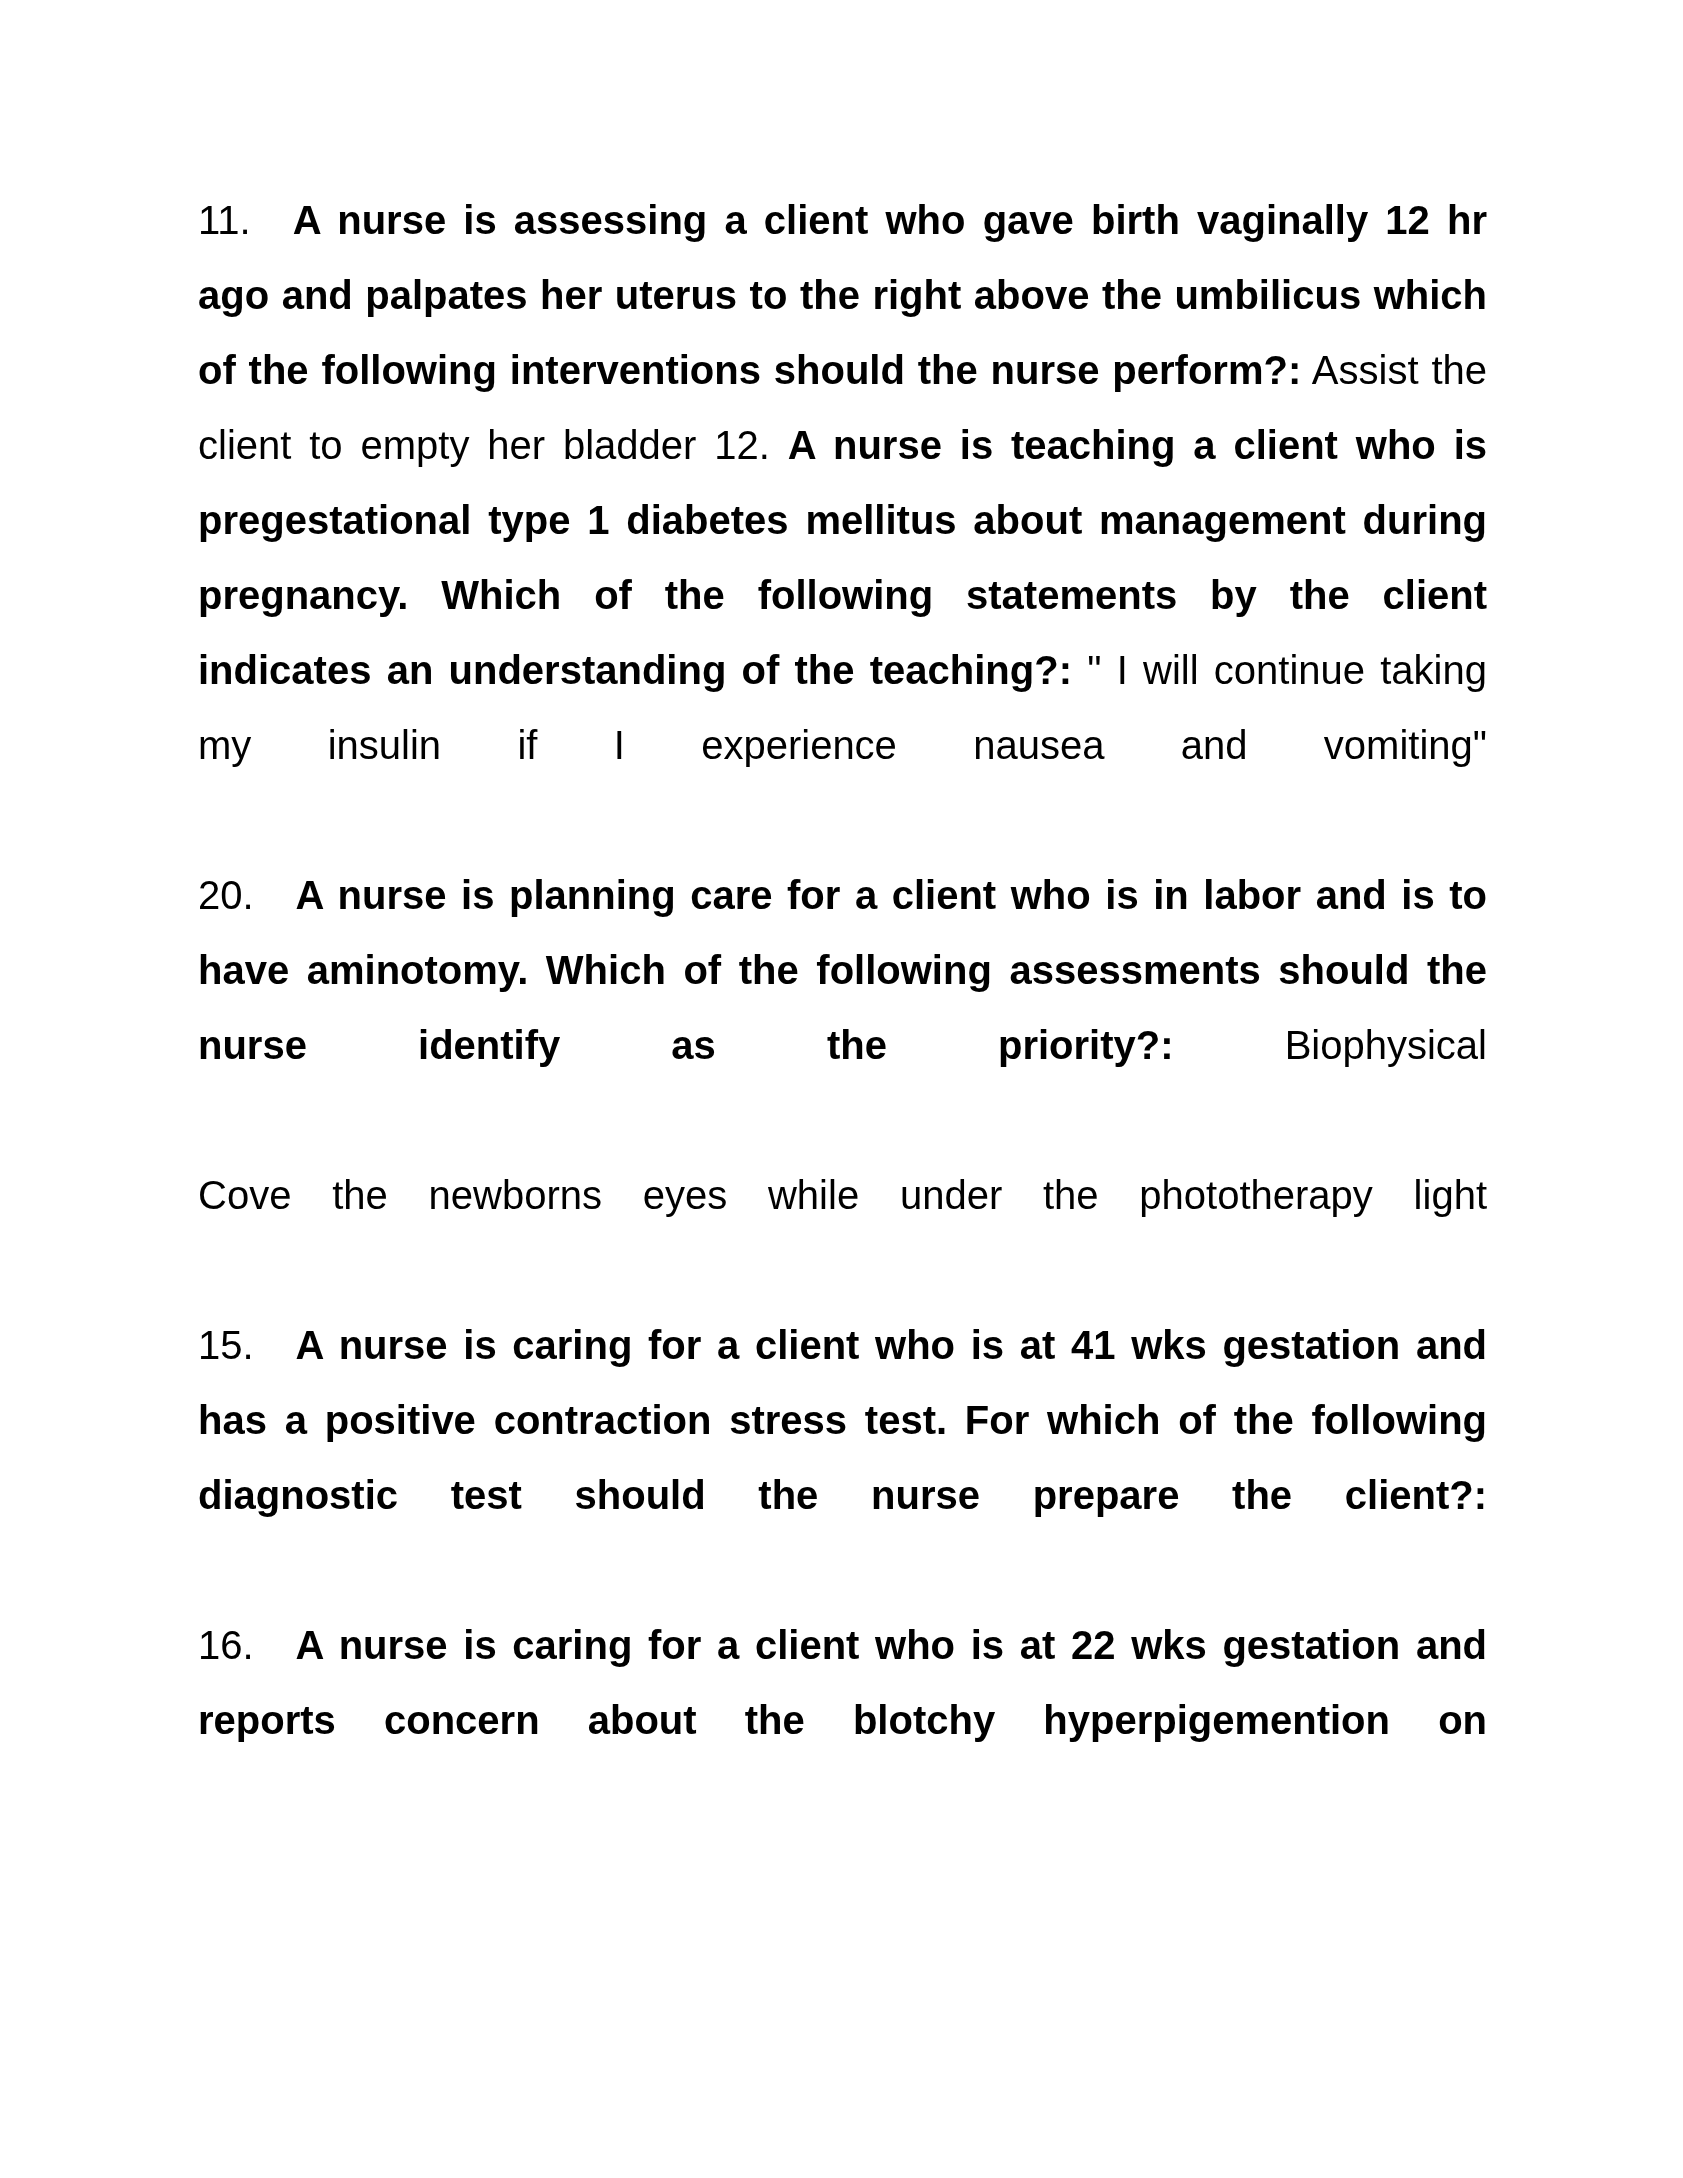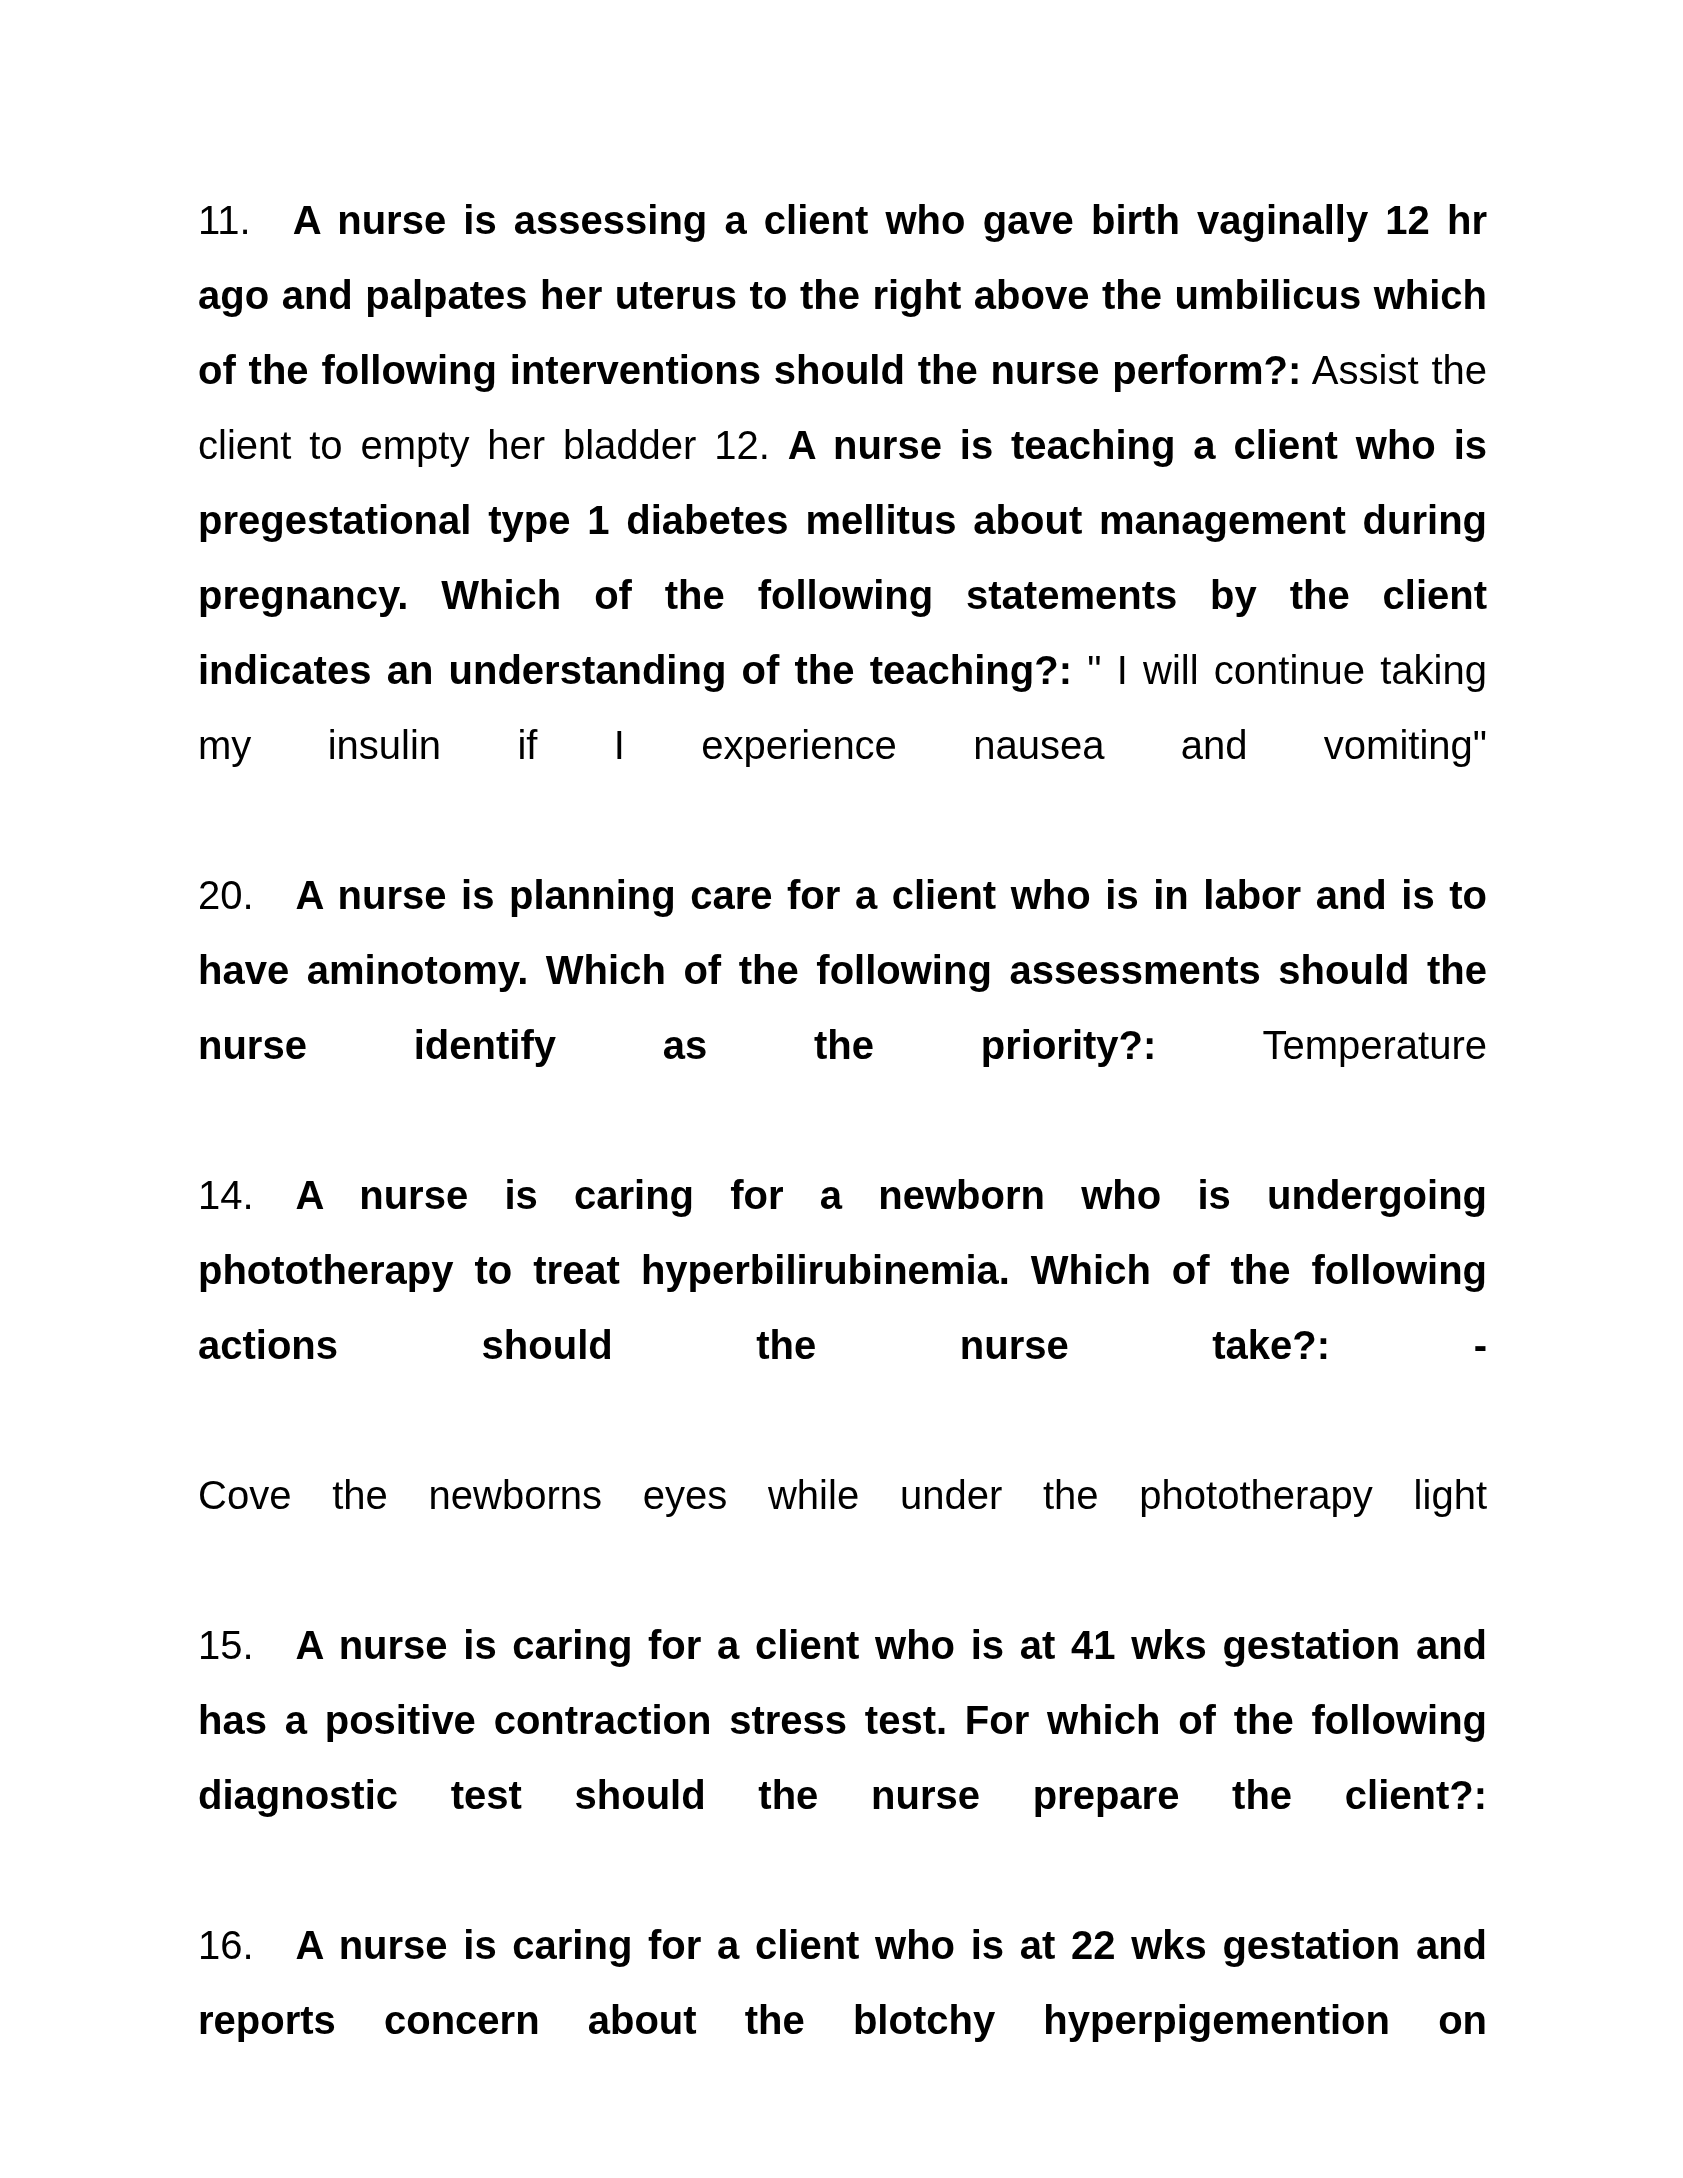--- a/index.html
+++ b/index.html
@@ -76,23 +76,22 @@
 <div class="page">
   <div class="content">
 
     <p class="para"><span class="q-num">11.</span><span class="tab"></span><span class="q-text">A nurse is assessing a client who gave birth vaginally 12 hr ago and palpates her uterus to the right above the umbilicus which of the following interventions should the nurse perform?:</span>
       <span class="a-text">Assist the client to empty her bladder</span>
       <span class="q-num">12.</span>
       <span class="q-text">A nurse is teaching a client who is pregestational type 1 diabetes mellitus about management during pregnancy. Which of the following statements by the client indicates an understanding of the teaching?:</span>
       <span class="a-text">" I will continue taking my insulin if I experience nausea and vomiting"</span></p>
 
     <p class="para"><span class="q-num">20.</span><span class="tab"></span><span class="q-text">A nurse is planning care for a client who is in labor and is to have aminotomy. Which of the following assessments should the nurse identify as the priority?:</span>
-      <span class="a-text">Temperature</span></p>
+      <span class="a-text">Biophysical</span></p>
 
-    <p class="para"><span class="q-num">14.</span><span class="tab"></span><span class="q-text">A nurse is caring for a newborn who is undergoing phototherapy to treat hyperbilirubinemia. Which of the following actions should the nurse take?: -</span></p>
 
     <p class="para"><span class="a-text">Cove the newborns eyes while under the phototherapy light</span></p>
 
     <p class="para"><span class="q-num">15.</span><span class="tab"></span><span class="q-text">A nurse is caring for a client who is at 41 wks gestation and has a positive contraction stress test. For which of the following diagnostic test should the nurse prepare the client?:</span></p>
 
 
     <p class="para"><span class="q-num">16.</span><span class="tab"></span><span class="q-text">A nurse is caring for a client who is at 22 wks gestation and reports concern about the blotchy hyperpigemention on</span></p>
 
   </div>
 </div>

